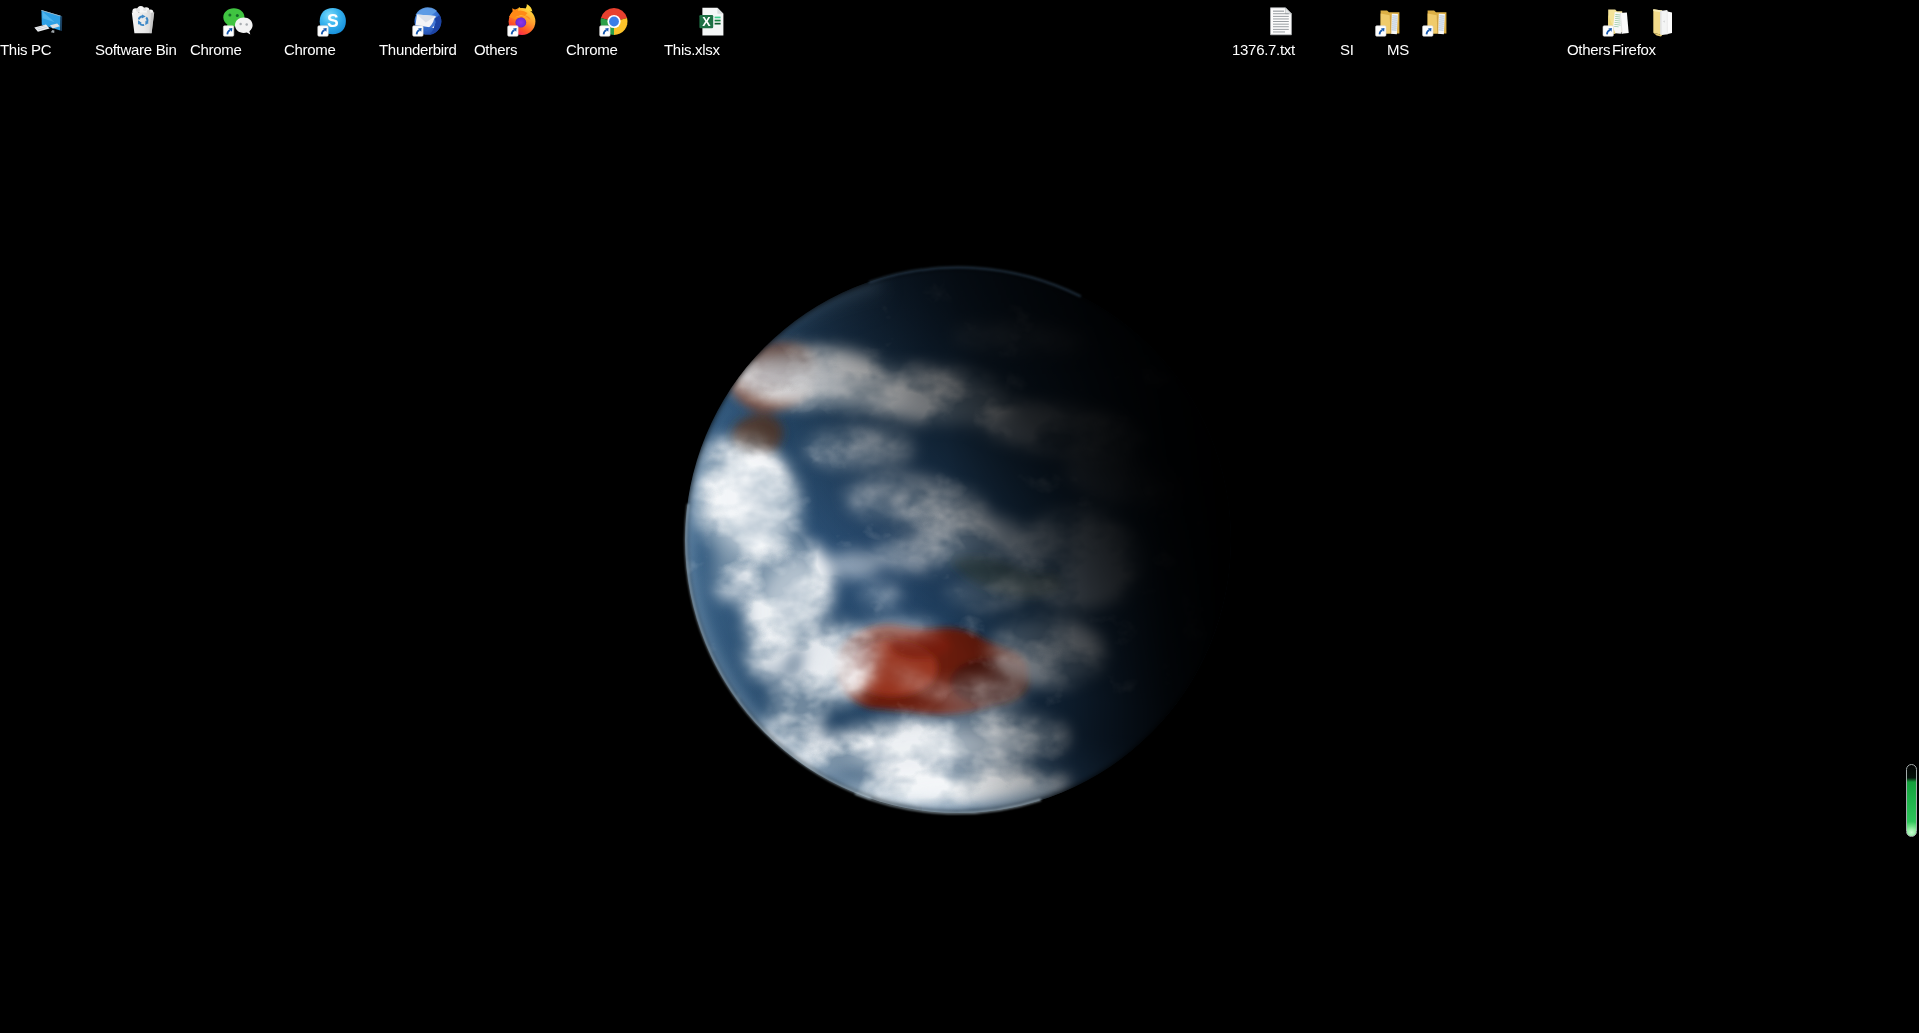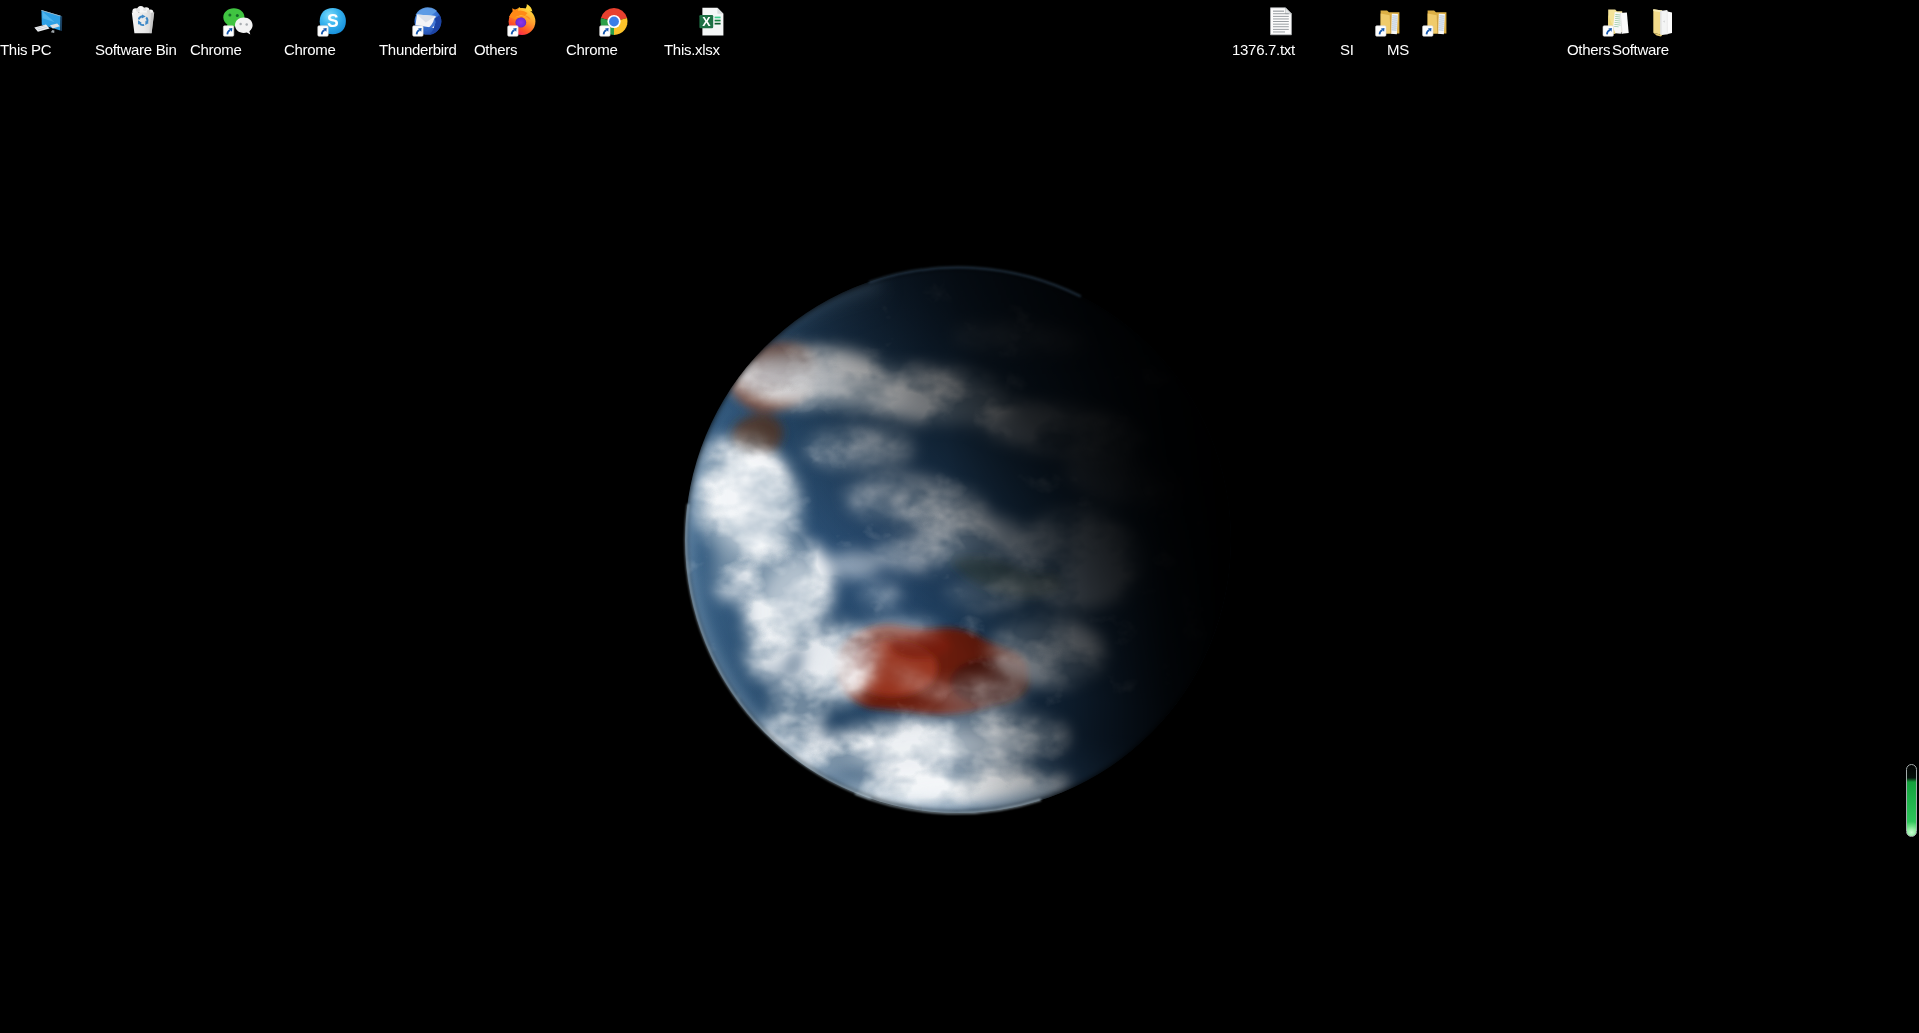--- a/index.html
+++ b/index.html
@@ -393,15 +393,15 @@
     <svg class="art" viewBox="-22 0 44 44">
 <path d="M -6.7 9.3 L 2.2 10.6 L 2.2 35 L -6.7 32.8 Z" fill="#f2da8a"></path>
 <path d="M -6.7 9.3 L 2.2 10.6 L 2.2 12.4 L -6.7 10.9 Z" fill="#f8ecb8"></path>
 <polygon points="0.2,10.9 7.4,9.9 7.6,34.2 0.4,35.2" fill="#f4f5f5"></polygon>
 <polygon points="0.2,10.9 1.4,10.75 1.6,35.05 0.4,35.2" fill="#dddedf"></polygon>
 <path d="M 3.4 21.2 L 4.4 20.4 L 4.5 22.8 Z" fill="#b9babb"></path>
 <polygon points="6.6,11.3 12,12.6 12,33 6.8,34.3" fill="#fbfbfb"></polygon>
 <polygon points="6.6,11.3 7.6,11.55 7.8,34.05 6.8,34.3" fill="#e8e8e8"></polygon>
 <path d="M -6.7 32.8 L 2.2 35 L 1 36.6 L -3.4 35.6 Z" fill="#e8cd74"></path>
 </svg>
-    <div class="lbl">Software</div>
+    <div class="lbl">Firefox</div>
   </div>
 <div id="pill"></div>
 
 </body></html>

